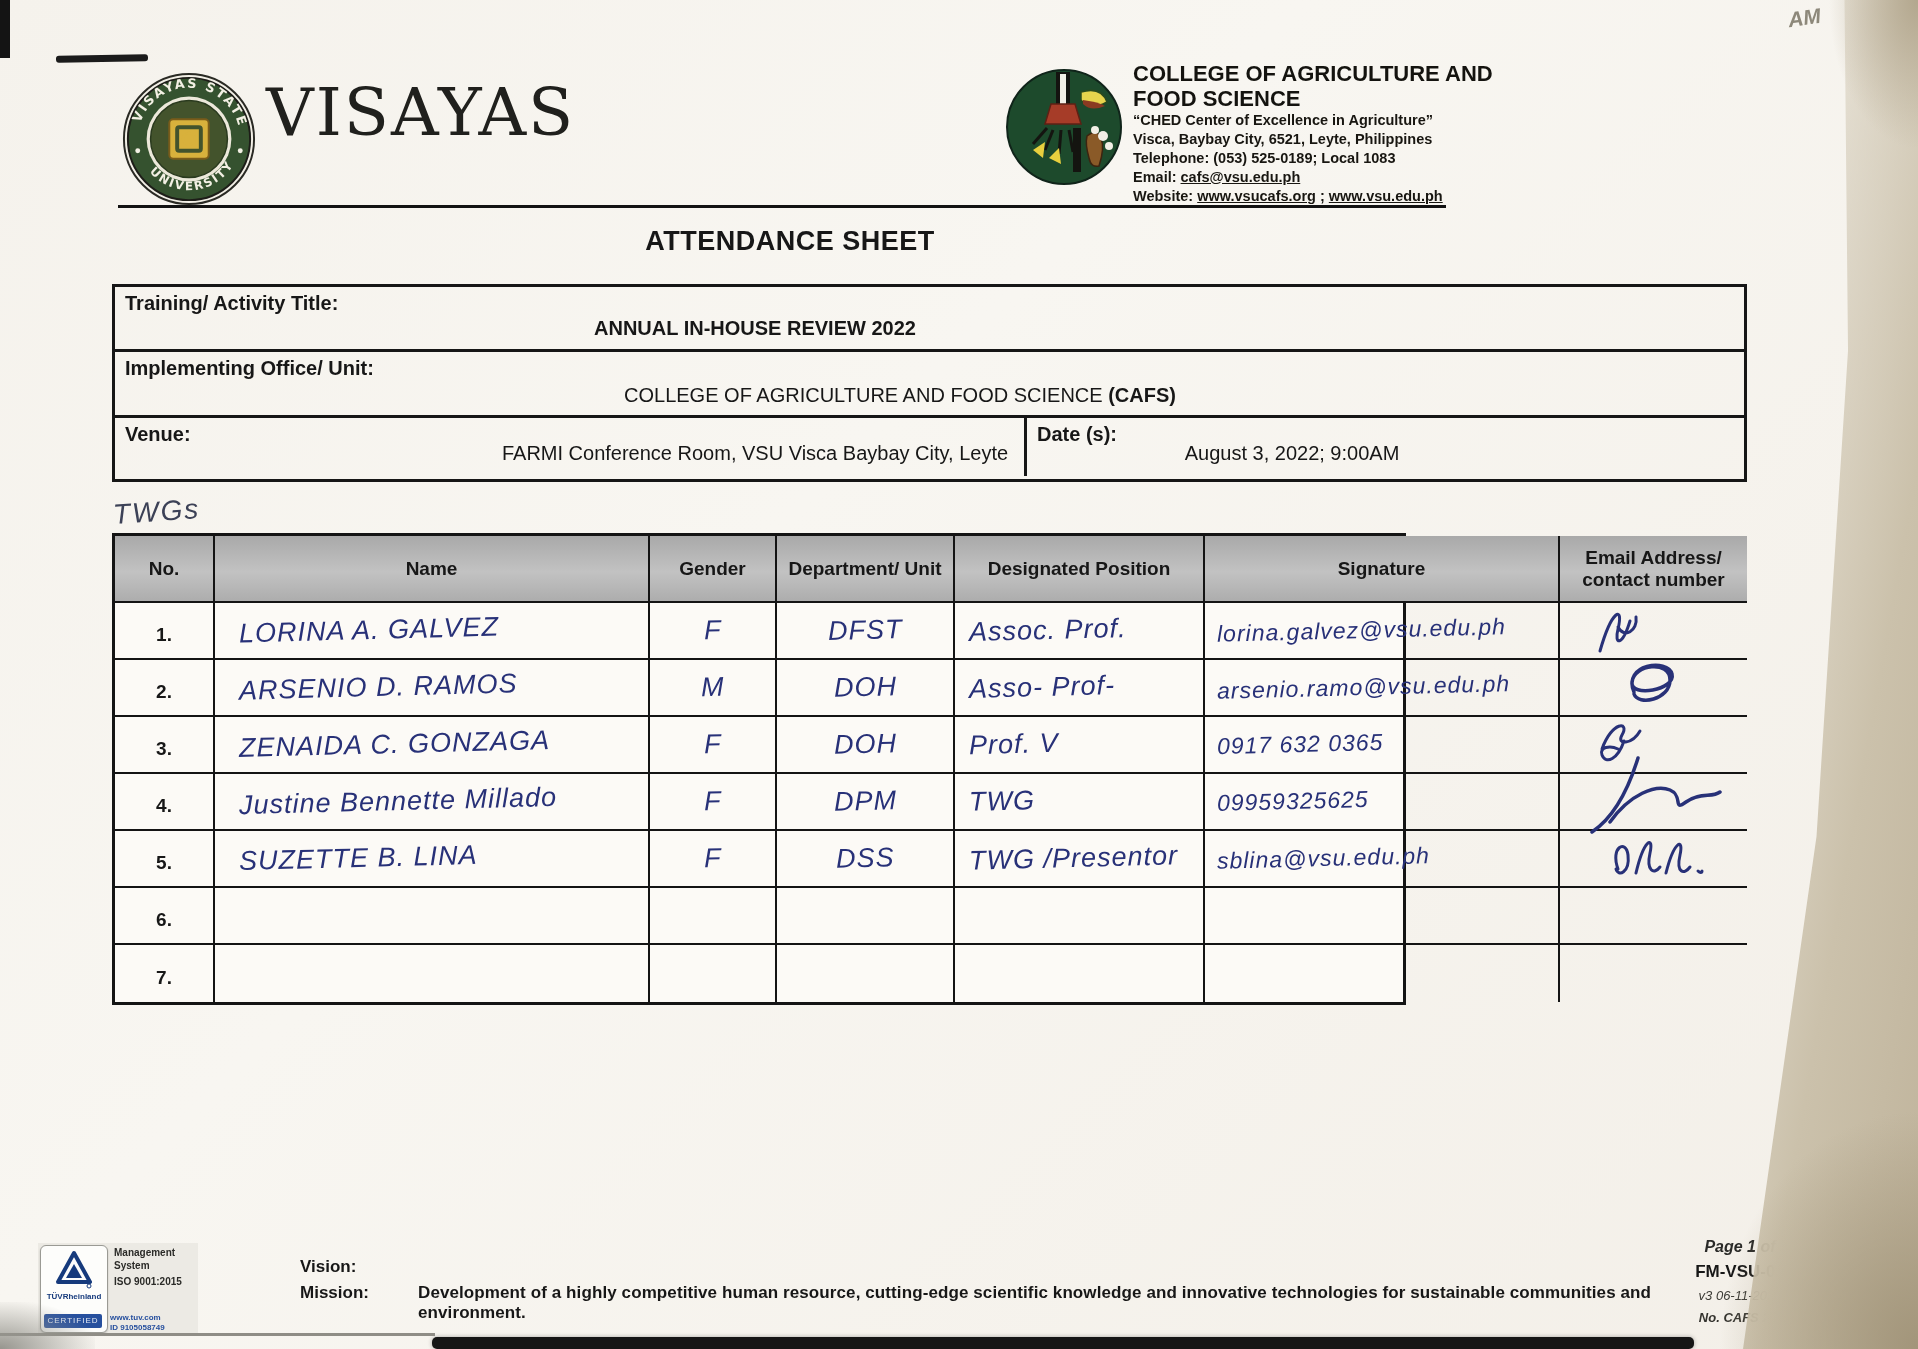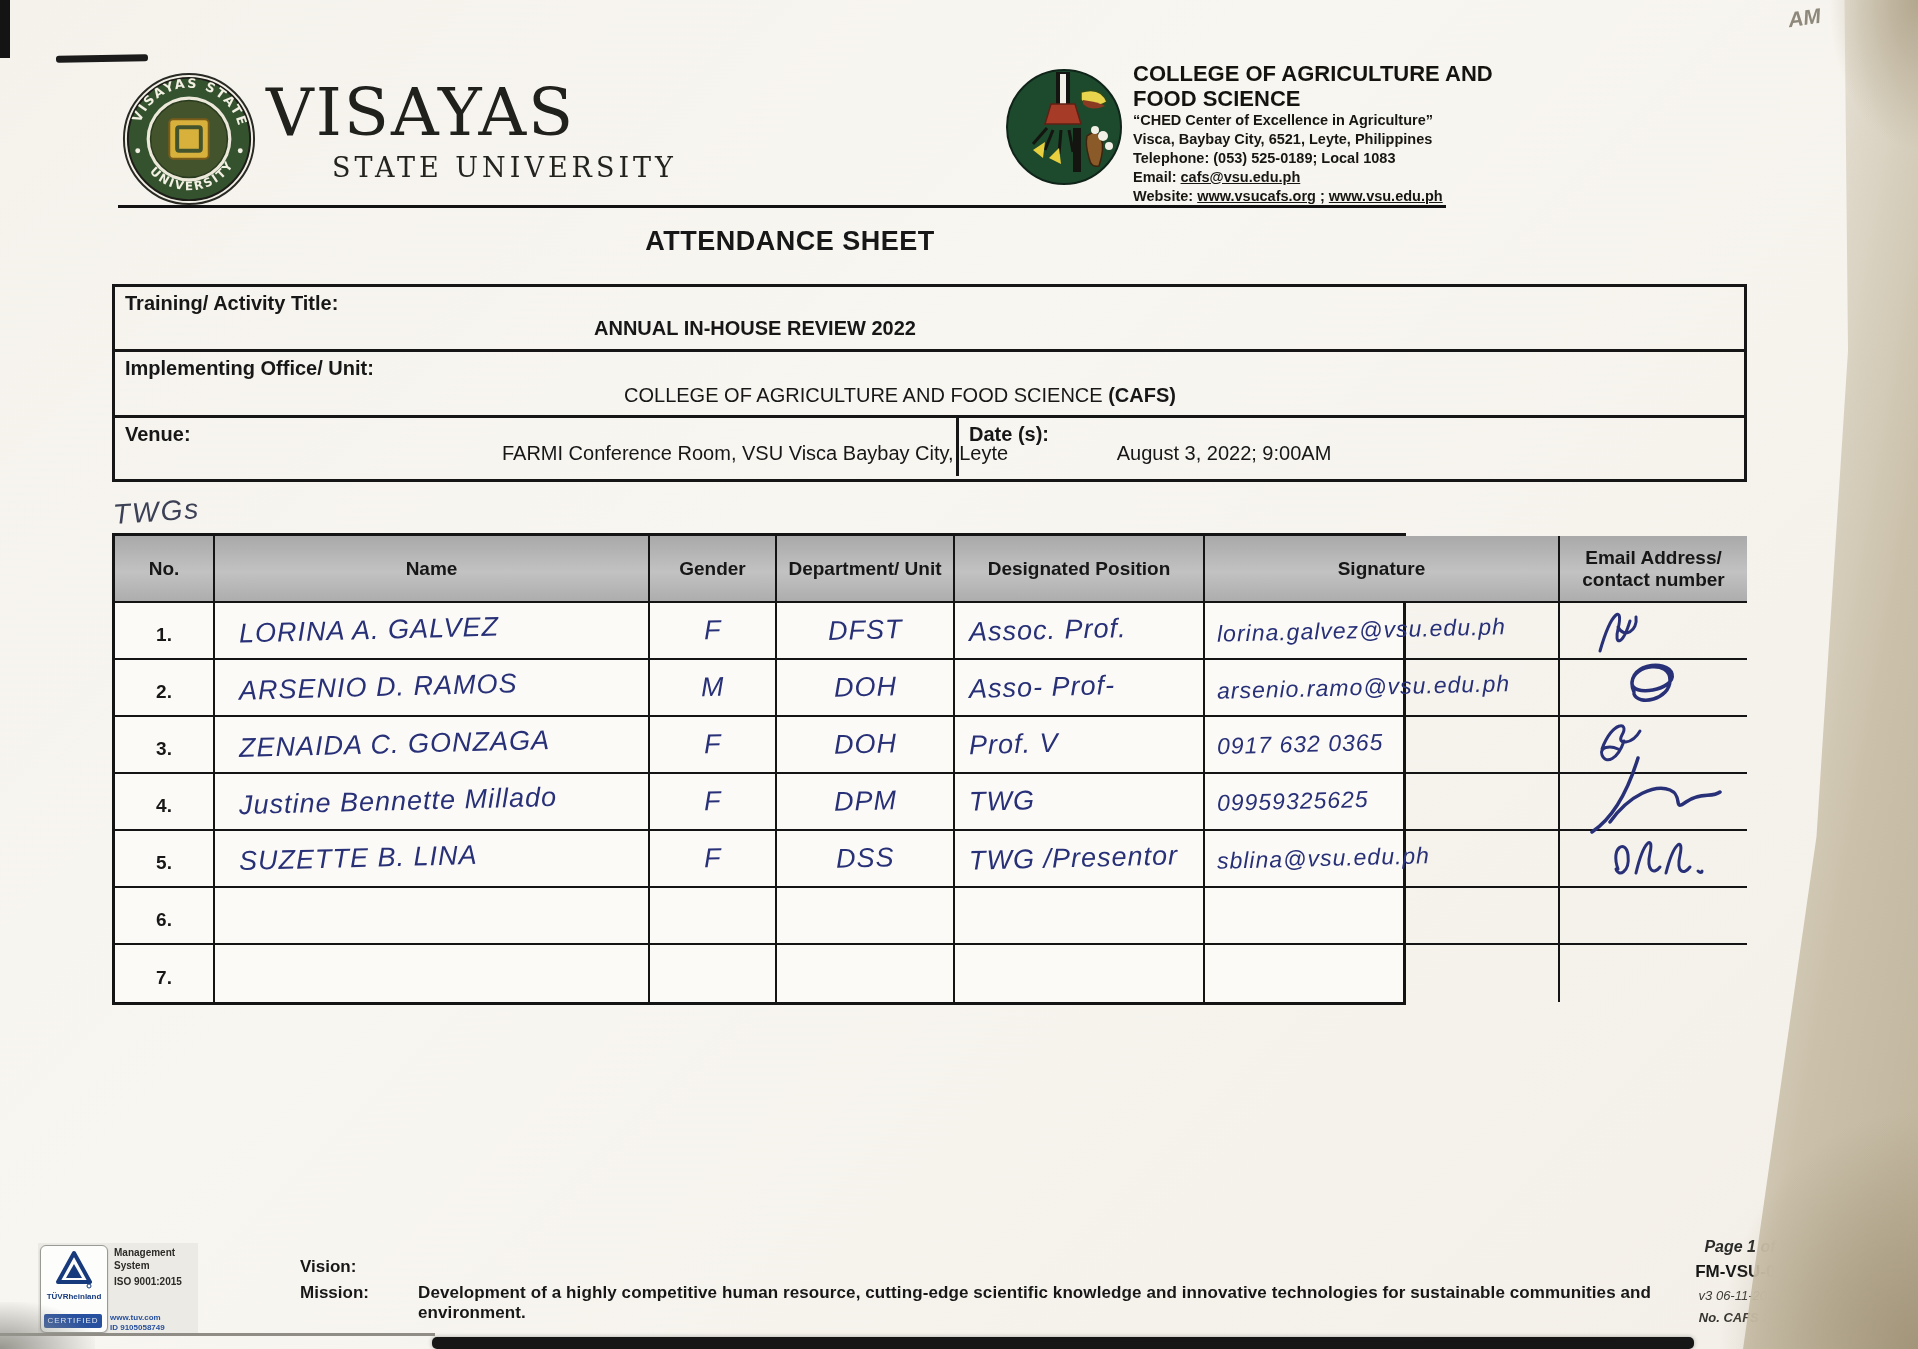--- a/index.html
+++ b/index.html
@@ -30,21 +30,21 @@
   .ulink{text-decoration:underline;}
   .header-rule{left:118px;top:205px;width:1328px;height:3px;background:#121212;}
   
   .sheet-title{left:0;top:226px;width:1580px;text-align:center;font-size:27px;font-weight:bold;letter-spacing:.5px;}
   
   .form-table{left:112px;top:284px;width:1635px;height:198px;border:3px solid #161616;box-sizing:border-box;}
   .ft-row{position:relative;box-sizing:border-box;border-bottom:3px solid #161616;}
   .ft-r1{height:65px;} .ft-r2{height:66px;} .ft-r3{height:58px;border-bottom:none;display:flex;}
   .ft-label{position:absolute;left:10px;top:5px;font-size:20px;font-weight:bold;}
   .ft-val{position:absolute;font-size:20px;text-align:center;}
-  .ft-venue{position:relative;width:844px;border-right:3px solid #161616;box-sizing:border-box;}
+  .ft-venue{position:relative;width:912px;border-right:3px solid #161616;box-sizing:border-box;}
   .ft-date{position:relative;flex:1;}
   .bold{font-weight:bold;}
   
   .twg-note{left:113px;top:496px;font-size:28px;font-style:italic;color:#3c4156;transform:rotate(-4deg);letter-spacing:2px;}
   
   .att-table{left:112px;top:533px;width:1294px;border:3px solid #141414;box-sizing:border-box;display:grid;
     grid-template-columns:100px 435px 127px 178px 250px 355px 187px;
     grid-template-rows:67px repeat(7,57px);background:#fcfaf6;}
   .att-table>div{border-right:2px solid #141414;border-bottom:2px solid #141414;box-sizing:border-box;display:flex;align-items:center;overflow:visible;}
   .att-table>div:nth-child(7n){border-right:none;}
@@ -103,21 +103,20 @@
         <textPath href="#arcTop" startOffset="10%">VISAYAS STATE</textPath>
       </text>
       <text font-family="DejaVu Sans, sans-serif" font-size="12" font-weight="bold" fill="#f3f0e4" letter-spacing="2">
         <textPath href="#arcBot" startOffset="22%">UNIVERSITY</textPath>
       </text>
       <circle cx="18" cy="82" r="2.5" fill="#f3f0e4"></circle>
         <circle cx="122" cy="82" r="2.5" fill="#f3f0e4"></circle>
     </svg>
   </div>
   <div class="abs wordmark">VISAYAS</div>
-  <div class="abs wordmark-sub">STATE UNIVERSITY</div>
 
   <div class="abs cafs-logo">
     <svg width="122" height="122" viewBox="0 0 122 122">
       <circle cx="61" cy="61" r="57" fill="#1d4a2c" stroke="#10241a" stroke-width="2"></circle>
       <rect x="53" y="6" width="14" height="52" fill="#141410"></rect>
       <rect x="57" y="8" width="6" height="30" fill="#f2efe6"></rect>
       <polygon points="48,38 72,38 78,58 42,58" fill="#a63c28" stroke="#5e2014" stroke-width="1.5"></polygon>
       <g stroke="#141410" stroke-width="3">
         <line x1="44" y1="62" x2="30" y2="78"></line>
           <line x1="50" y1="64" x2="42" y2="84"></line>

